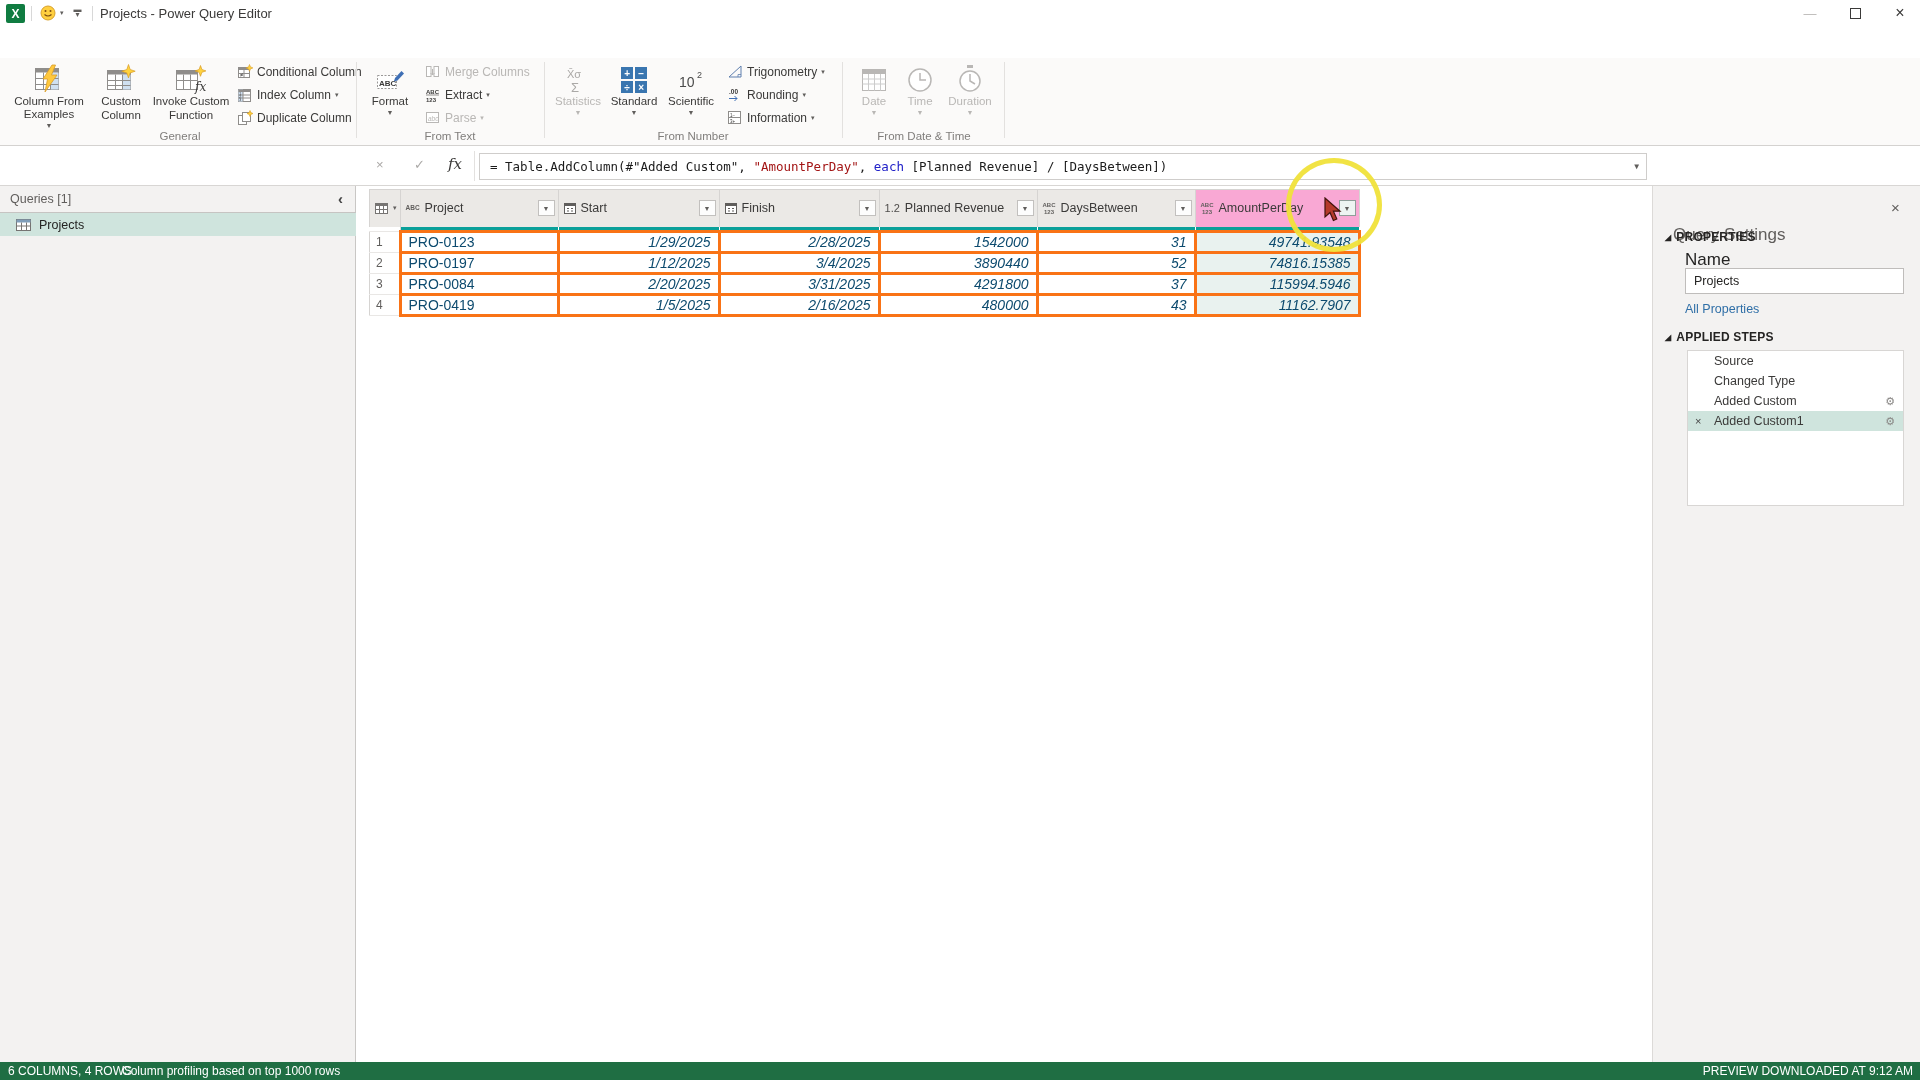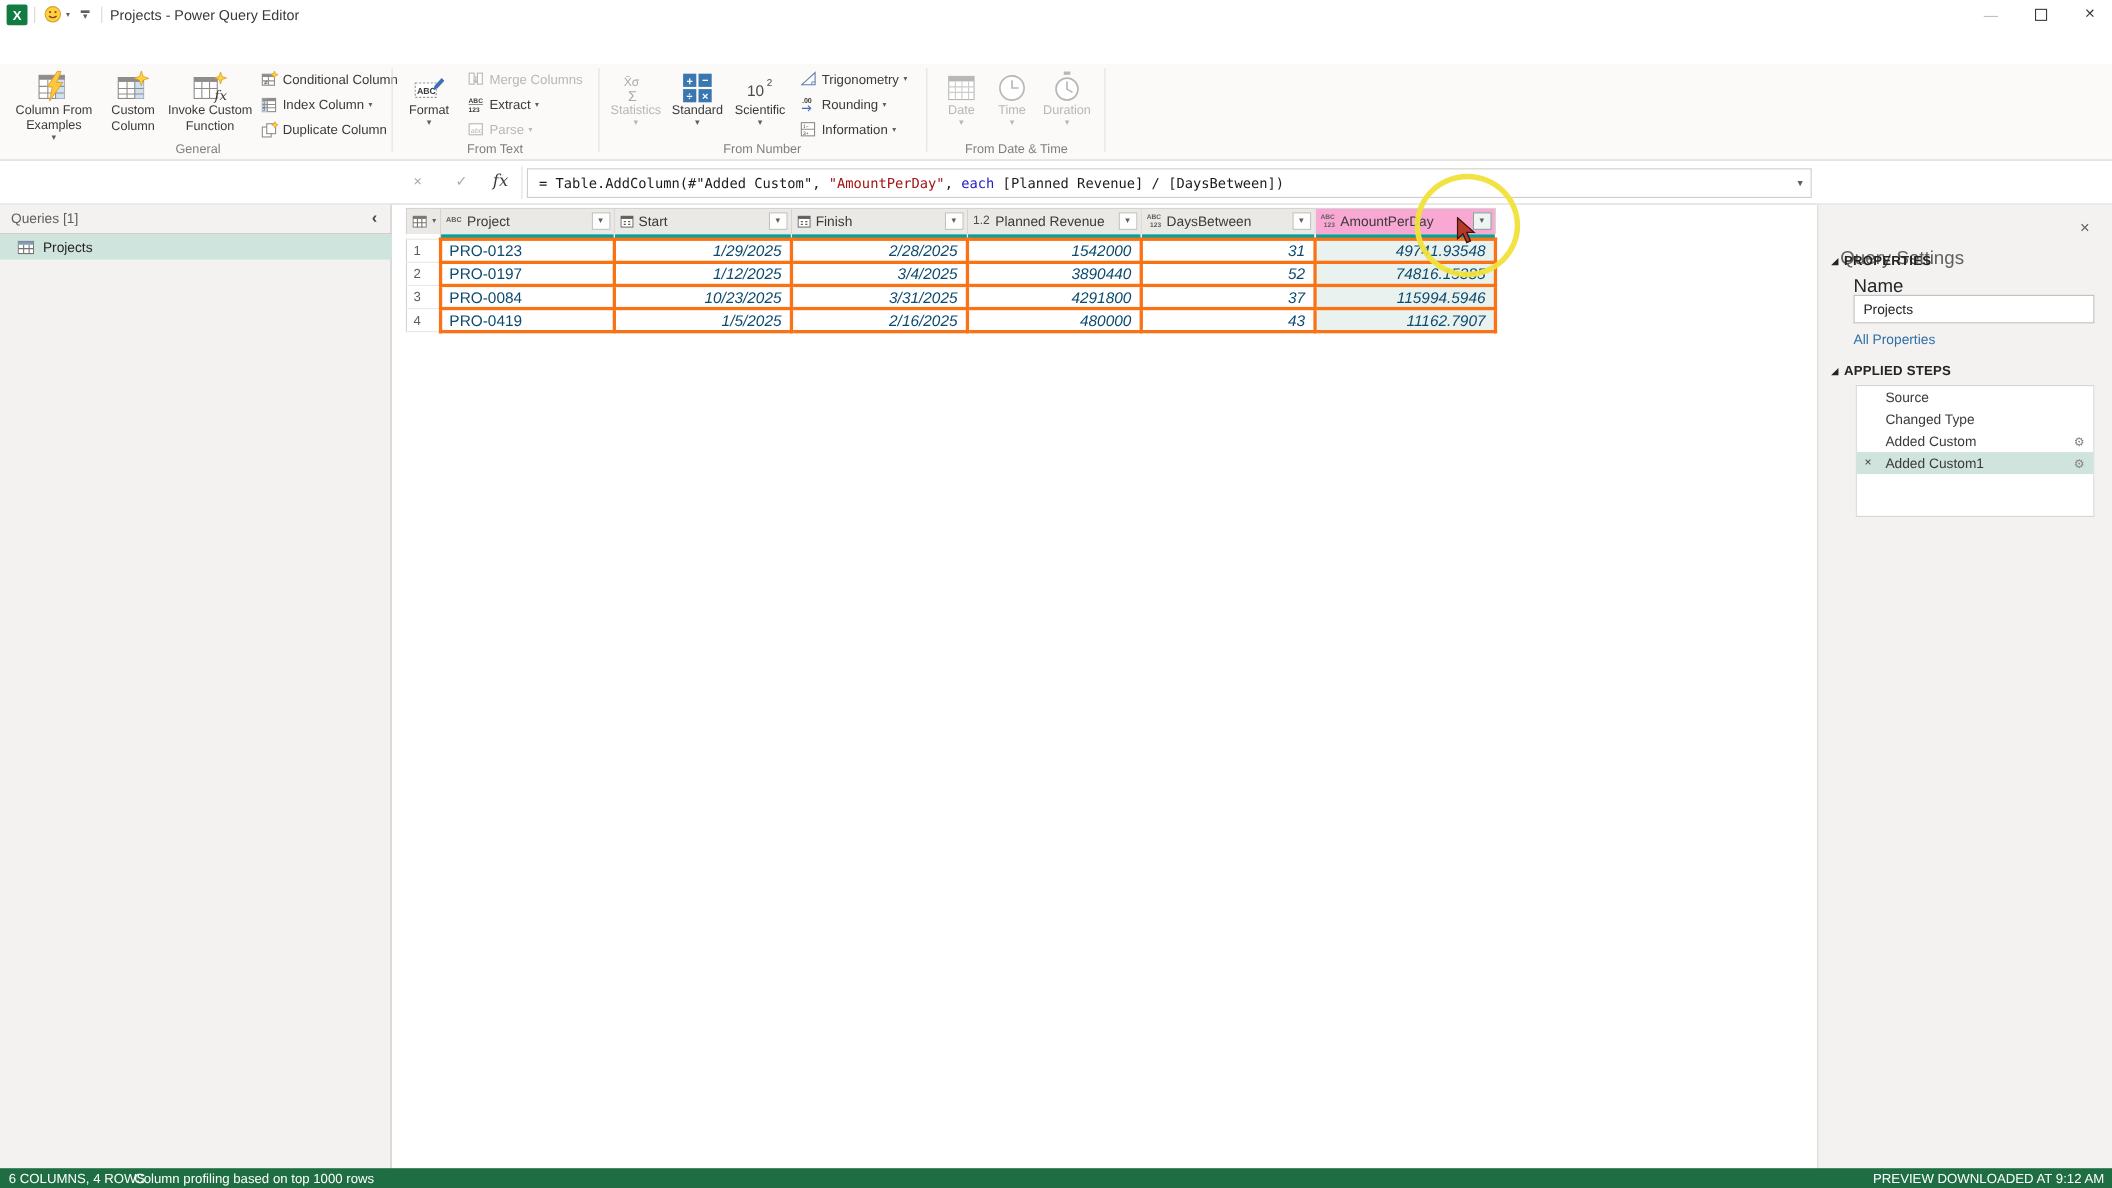--- a/index.html
+++ b/index.html
@@ -57,22 +57,22 @@
   
   .qpane { position:absolute; left:0; top:186px; width:356px; height:877px; background:#f3f2f1; border-right:1px solid #c9c7c5; }
   .qpane-head { position:absolute; left:10px; top:6px; font-size:12.5px; color:#605e5c; }
   .qpane-rule { position:absolute; left:0; top:26px; width:356px; height:1px; background:#c6c4c2; }
   .qpane-collapse { position:absolute; left:338px; top:4px; font-size:15px; font-weight:bold; color:#444; }
   .qitem { position:absolute; left:0; top:27px; width:356px; height:23px; background:#cfe4dd; display:flex; align-items:center; gap:8px; padding-left:16px; font-size:12.5px; color:#252423; }
 
   
   .grid { position:absolute; left:369px; top:189px; border-collapse:collapse; table-layout:fixed; background:#fff; }
   .grid th, .grid td { overflow:hidden; white-space:nowrap; }
-  .grid th { height:23px; background:#ebe9e6; border:1px solid #d6d4d2; border-bottom:none; font-weight:normal;
-             font-size:12.5px; color:#3b3a39; text-align:right; padding:0 3px 0 5px; }
+  .grid th { height:37px; background:#ebe9e6; border:1px solid #d6d4d2; border-bottom:none; font-weight:normal;
+             font-size:12.5px; color:#3b3a39; text-align:center; padding:0 3px 0 5px; }
   .hwrap { display:flex; align-items:center; gap:5px; }
   .hname { flex:0 1 auto; }
   .dd { margin-left:auto; width:17px; height:16px; border:1px solid #c2c0be; background:#fdfdfd; color:#605e5c;
         font-size:7px; display:flex; align-items:center; justify-content:center; flex:none; }
   th.sel { background:#f9a8d4; }
   th.sel .dd { border-color:#8f9d99; background:#eef4f2; }
   .qrow td { height:5px; border-right:1px solid #fff; background:#0aa09a; padding:0; }
   .qrow td.qidx { background:#fff; border-right:1px solid #d6d4d2; }
   .grid td.cell { height:21px; border:3px solid #f97316; font-size:14px; color:#0c4a6e; padding:0 7px; background:#fff; }
   .grid td.rownum { height:21px; border:1px solid #e9e7e5; border-left:1px solid #d6d4d2; font-size:12px; color:#605e5c; padding:0 3px 0 6px; background:#fff; }
@@ -85,21 +85,21 @@
   
   .spane { position:absolute; left:1652px; top:186px; width:268px; height:877px; background:#f3f2f1; border-left:1px solid #dcdad8; }
   .spane-title { position:absolute; left:20px; top:12px; font-size:17px; color:#605e5c;margin-top:27px; }
   .spane-close { position:absolute; left:238px; top:13px; font-size:15px; color:#605e5c; }
   .sect { position:absolute; left:12px; font-size:12px; font-weight:bold; color:#252423; letter-spacing:.2px; display:flex; align-items:center; gap:5px; }
   .sect .tri { font-size:8px; color:#252423; }
   .flabel { position:absolute; left:32px; font-size:17px; color:#252423; }
   .name-input { position:absolute; left:32px; top:55px; width:219px; height:26px; border:1px solid #bfbdbb; background:#fff;
                 font-size:12.5px; color:#252423; padding:0 8px; font-family:"Liberation Sans",sans-serif; }
   .alink { position:absolute; left:32px; top:88px; font-size:12.5px; color:#2f6fa7; }
-  .steps-box { position:absolute; left:34px; top:137px; width:217px; height:120px; background:#fff; border:1px solid #d8d6d4; }
+  .steps-box { position:absolute; left:34px; top:137px; width:217px; height:156px; background:#fff; border:1px solid #d8d6d4; }
   .step { position:relative; height:20px; display:flex; align-items:center; font-size:12.5px; color:#3b3a39; padding-left:26px; }
   .step.sel { background:#cfe4dd; }
   .step .del { position:absolute; left:7px; font-size:11px; color:#444; }
   .step .gear { position:absolute; right:8px; font-size:11px; color:#8a8886; }
 
   
   .statusbar { position:absolute; left:0; top:1062px; width:1920px; height:18px; background:#1f6e43; color:#fff; font-size:12px; }
   .sb { position:absolute; top:2px; }
   .sb1 { left:8px; } .sb2 { left:122px; } .sb3 { right:7px; }
 
@@ -503,21 +503,21 @@
       <td class="cell">PRO-0197</td>
       <td class="cell num">1/12/2025</td>
       <td class="cell num">3/4/2025</td>
       <td class="cell num">3890440</td>
       <td class="cell num">52</td>
       <td class="cell num sel">74816.15385</td>
     </tr>
     <tr>
       <td class="rownum">3</td>
       <td class="cell">PRO-0084</td>
-      <td class="cell num">10/23/2025</td>
+      <td class="cell num">2/20/2025</td>
       <td class="cell num">3/31/2025</td>
       <td class="cell num">4291800</td>
       <td class="cell num">37</td>
       <td class="cell num sel">115994.5946</td>
     </tr>
     <tr>
       <td class="rownum">4</td>
       <td class="cell">PRO-0419</td>
       <td class="cell num">1/5/2025</td>
       <td class="cell num">2/16/2025</td>

